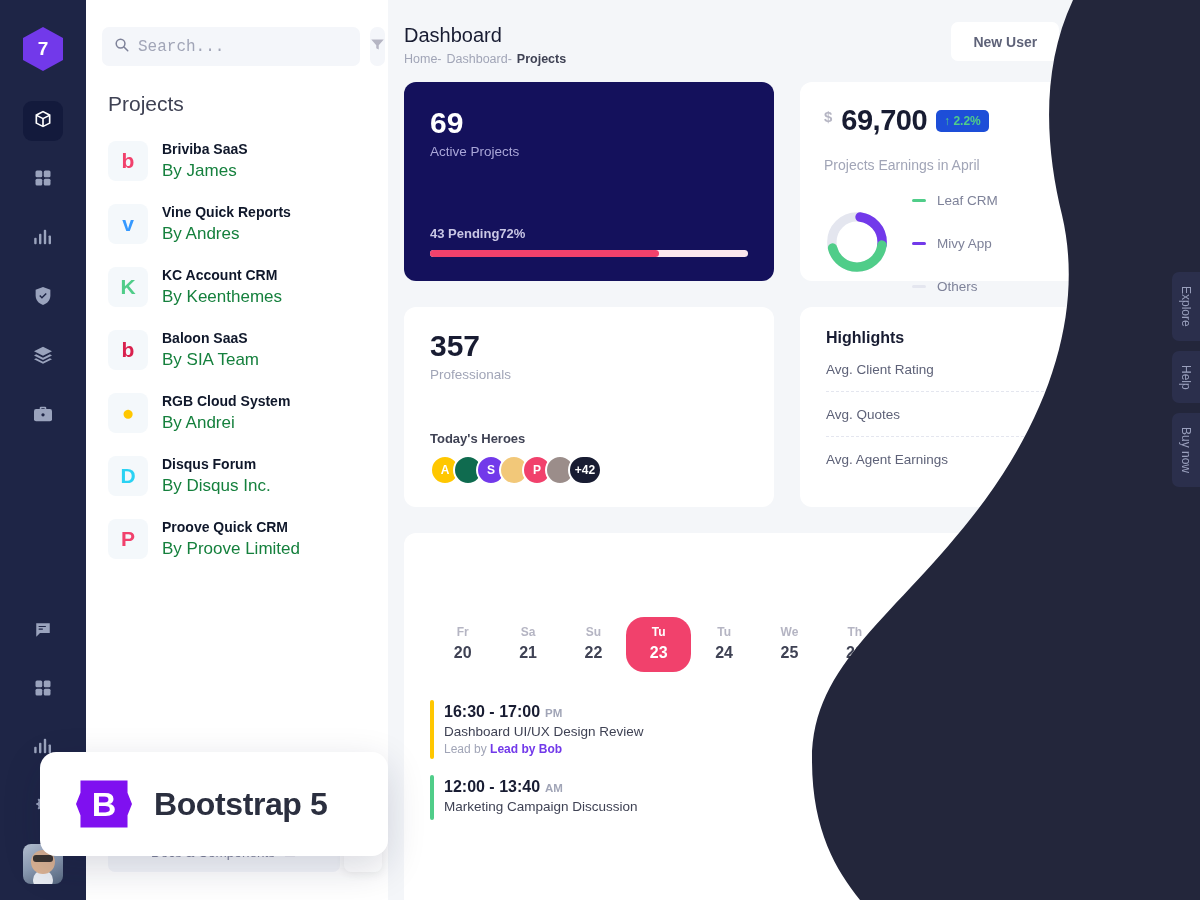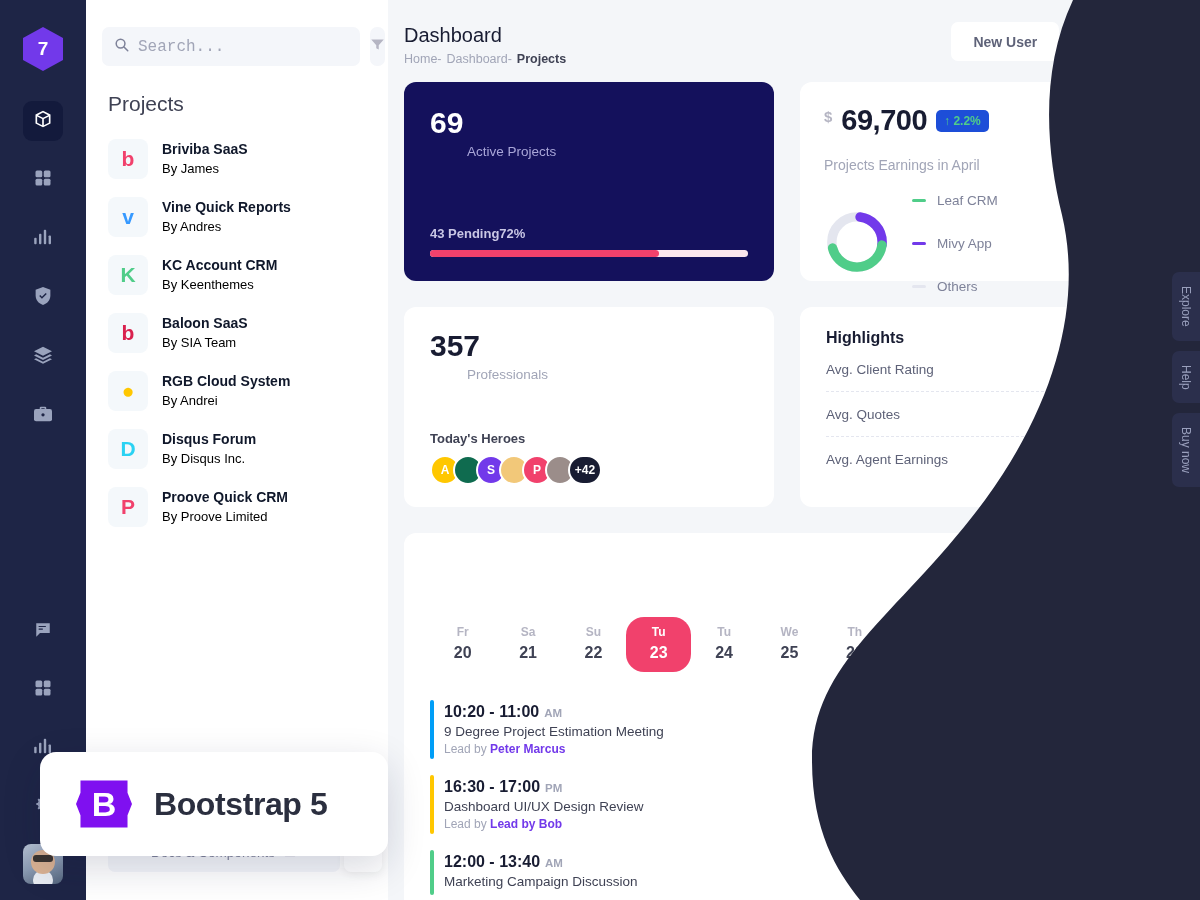--- a/index.html
+++ b/index.html
@@ -68,21 +68,21 @@
   }
   .panel-title { font-size: 21px; color: #3f4254; padding: 26px 0 0 22px; font-weight: 400; }
   .project-list { padding: 14px 0 0 0; }
   .project-item { display: flex; align-items: center; gap: 14px; padding: 9px 22px; }
   .proj-logo {
     width: 40px; height: 40px; border-radius: 8px; background: #f4f8fb;
     display: flex; align-items: center; justify-content: center;
     font-size: 21px; font-weight: bold;
   }
   .proj-name { font-size: 14px; font-weight: bold; color: #0f172a; line-height: 1.45; }
-  .proj-by { font-size: 13px; color: #000000; line-height: 1.45; }
+  .proj-by { font-size: 17px; color: #15803d; line-height: 1.45; }
 
   .docs-bar {
     position:absolute; left: 22px; bottom: 28px; width: 232px; height: 40px;
     background:#f4f6fa; border-radius:7px; display:flex; align-items:center;
     justify-content:center; gap:8px; color:#7e8299; font-size:13.5px;
   }
   .collapse-btn {
     position:absolute; right: 6px; bottom: 28px; width: 38px; height: 40px;
     background:#ffffff; border-radius:7px; display:flex; align-items:center;
     justify-content:center; box-shadow: 0 2px 10px rgba(0,0,0,.07);
@@ -104,21 +104,21 @@
     display:flex; align-items:center; color:#ffffff; font-size:14px; font-weight:bold;
   }
 
   .grid { padding: 16px 25px 0 16px; display: grid; grid-template-columns: 370px 1fr; gap: 26px; }
 
   .card-active {
     grid-column: 1; background:#14115c; border-radius:12px; padding: 24px 26px 24px 26px;
     height: 199px; display:flex; flex-direction:column;
   }
   .big-num { font-size: 30px; color:#fff; font-weight:bold; line-height:1.1; }
-  .big-lbl { font-size: 13.5px; color:#a9a6d8; margin-top:5px;margin-left:37px; }
+  .big-lbl { font-size: 13.5px; color:#a9a6d8; margin-top:5px; }
   .prog-row { margin-top:auto; display:flex; font-size:13px; color:#c9c7e5; font-weight:bold;}
   .prog-track { margin-top:9px; height:7px; border-radius:4px; background:#fbe7ee; }
   .prog-fill { height:7px; border-radius:4px; background:#f1416c; }
 
   .card-earn { grid-column: 2; background:#fff; border-radius:12px; padding:22px 24px; height:199px; }
   .earn-head { display:flex; align-items:center; gap:9px;}
   .dollar { font-size:15px; color:#b5b5c3; font-weight:bold; align-self:flex-start; margin-top:4px;}
   .earn-val { font-size:29px; color:#181c32; font-weight:bold; letter-spacing:-.5px;}
   .badge-up { background:#1d4ed8; color:#50cd89; font-size:12px; font-weight:bold; padding:4px 8px; border-radius:5px;}
   .earn-sub { font-size:14px; color:#a1a5b7; margin-top:20px;}
@@ -552,29 +552,20 @@
           <div class="dn">Su</div>
           <div class="dd">29</div>
         </div>
         <div class="day">
           <div class="dn">Mo</div>
           <div class="dd">30</div>
         </div>
       </div>
     <div class="events">
         <div class="event">
-          <span class="ebar" style="background:#009ef7"></span>
-          <div>
-            <div><span class="etime">10:20 - 11:00</span><span class="eampm">AM</span></div>
-            <div class="etitle">9 Degree Project Estimation Meeting</div>
-            <div class="elead"><span>Lead by </span><b>Peter Marcus</b></div>
-          </div>
-          <div class="view-btn">View</div>
-        </div>
-        <div class="event">
           <span class="ebar" style="background:#ffc700"></span>
           <div>
             <div><span class="etime">16:30 - 17:00</span><span class="eampm">PM</span></div>
             <div class="etitle">Dashboard UI/UX Design Review</div>
             <div class="elead"><span>Lead by </span><b>Lead by Bob</b></div>
           </div>
           <div class="view-btn">View</div>
         </div>
         <div class="event">
           <span class="ebar" style="background:#50cd89"></span>

